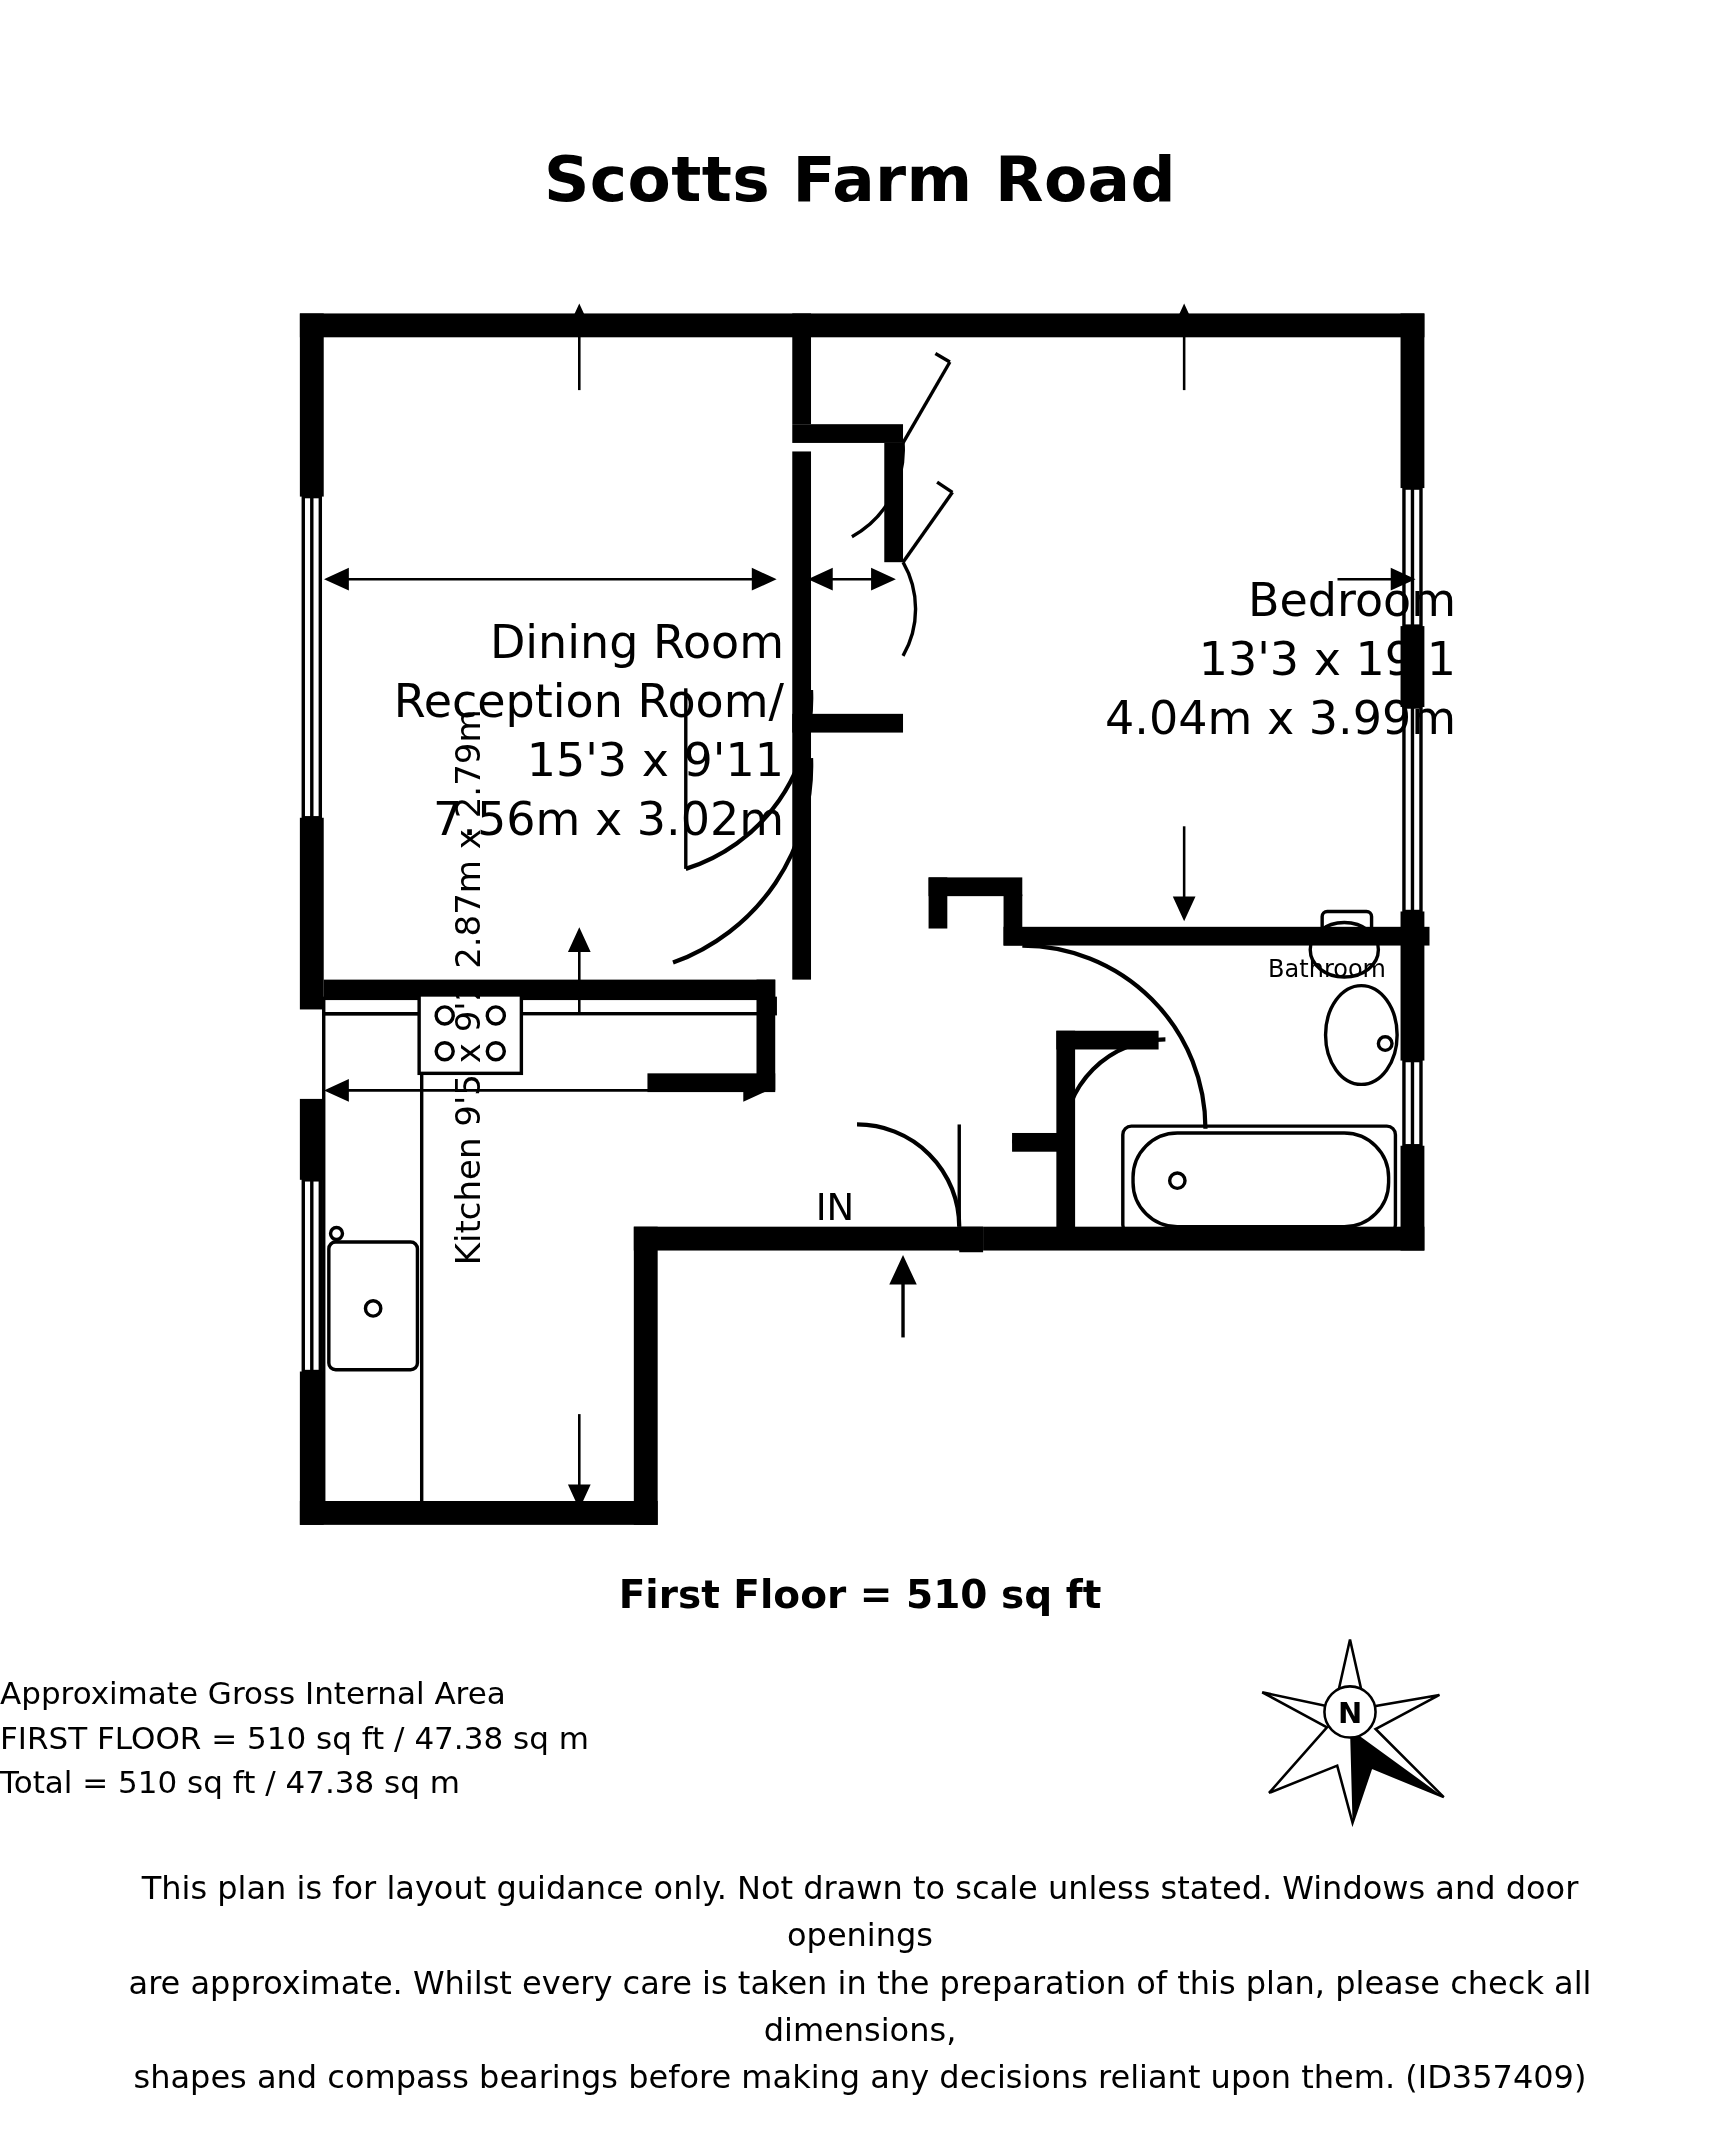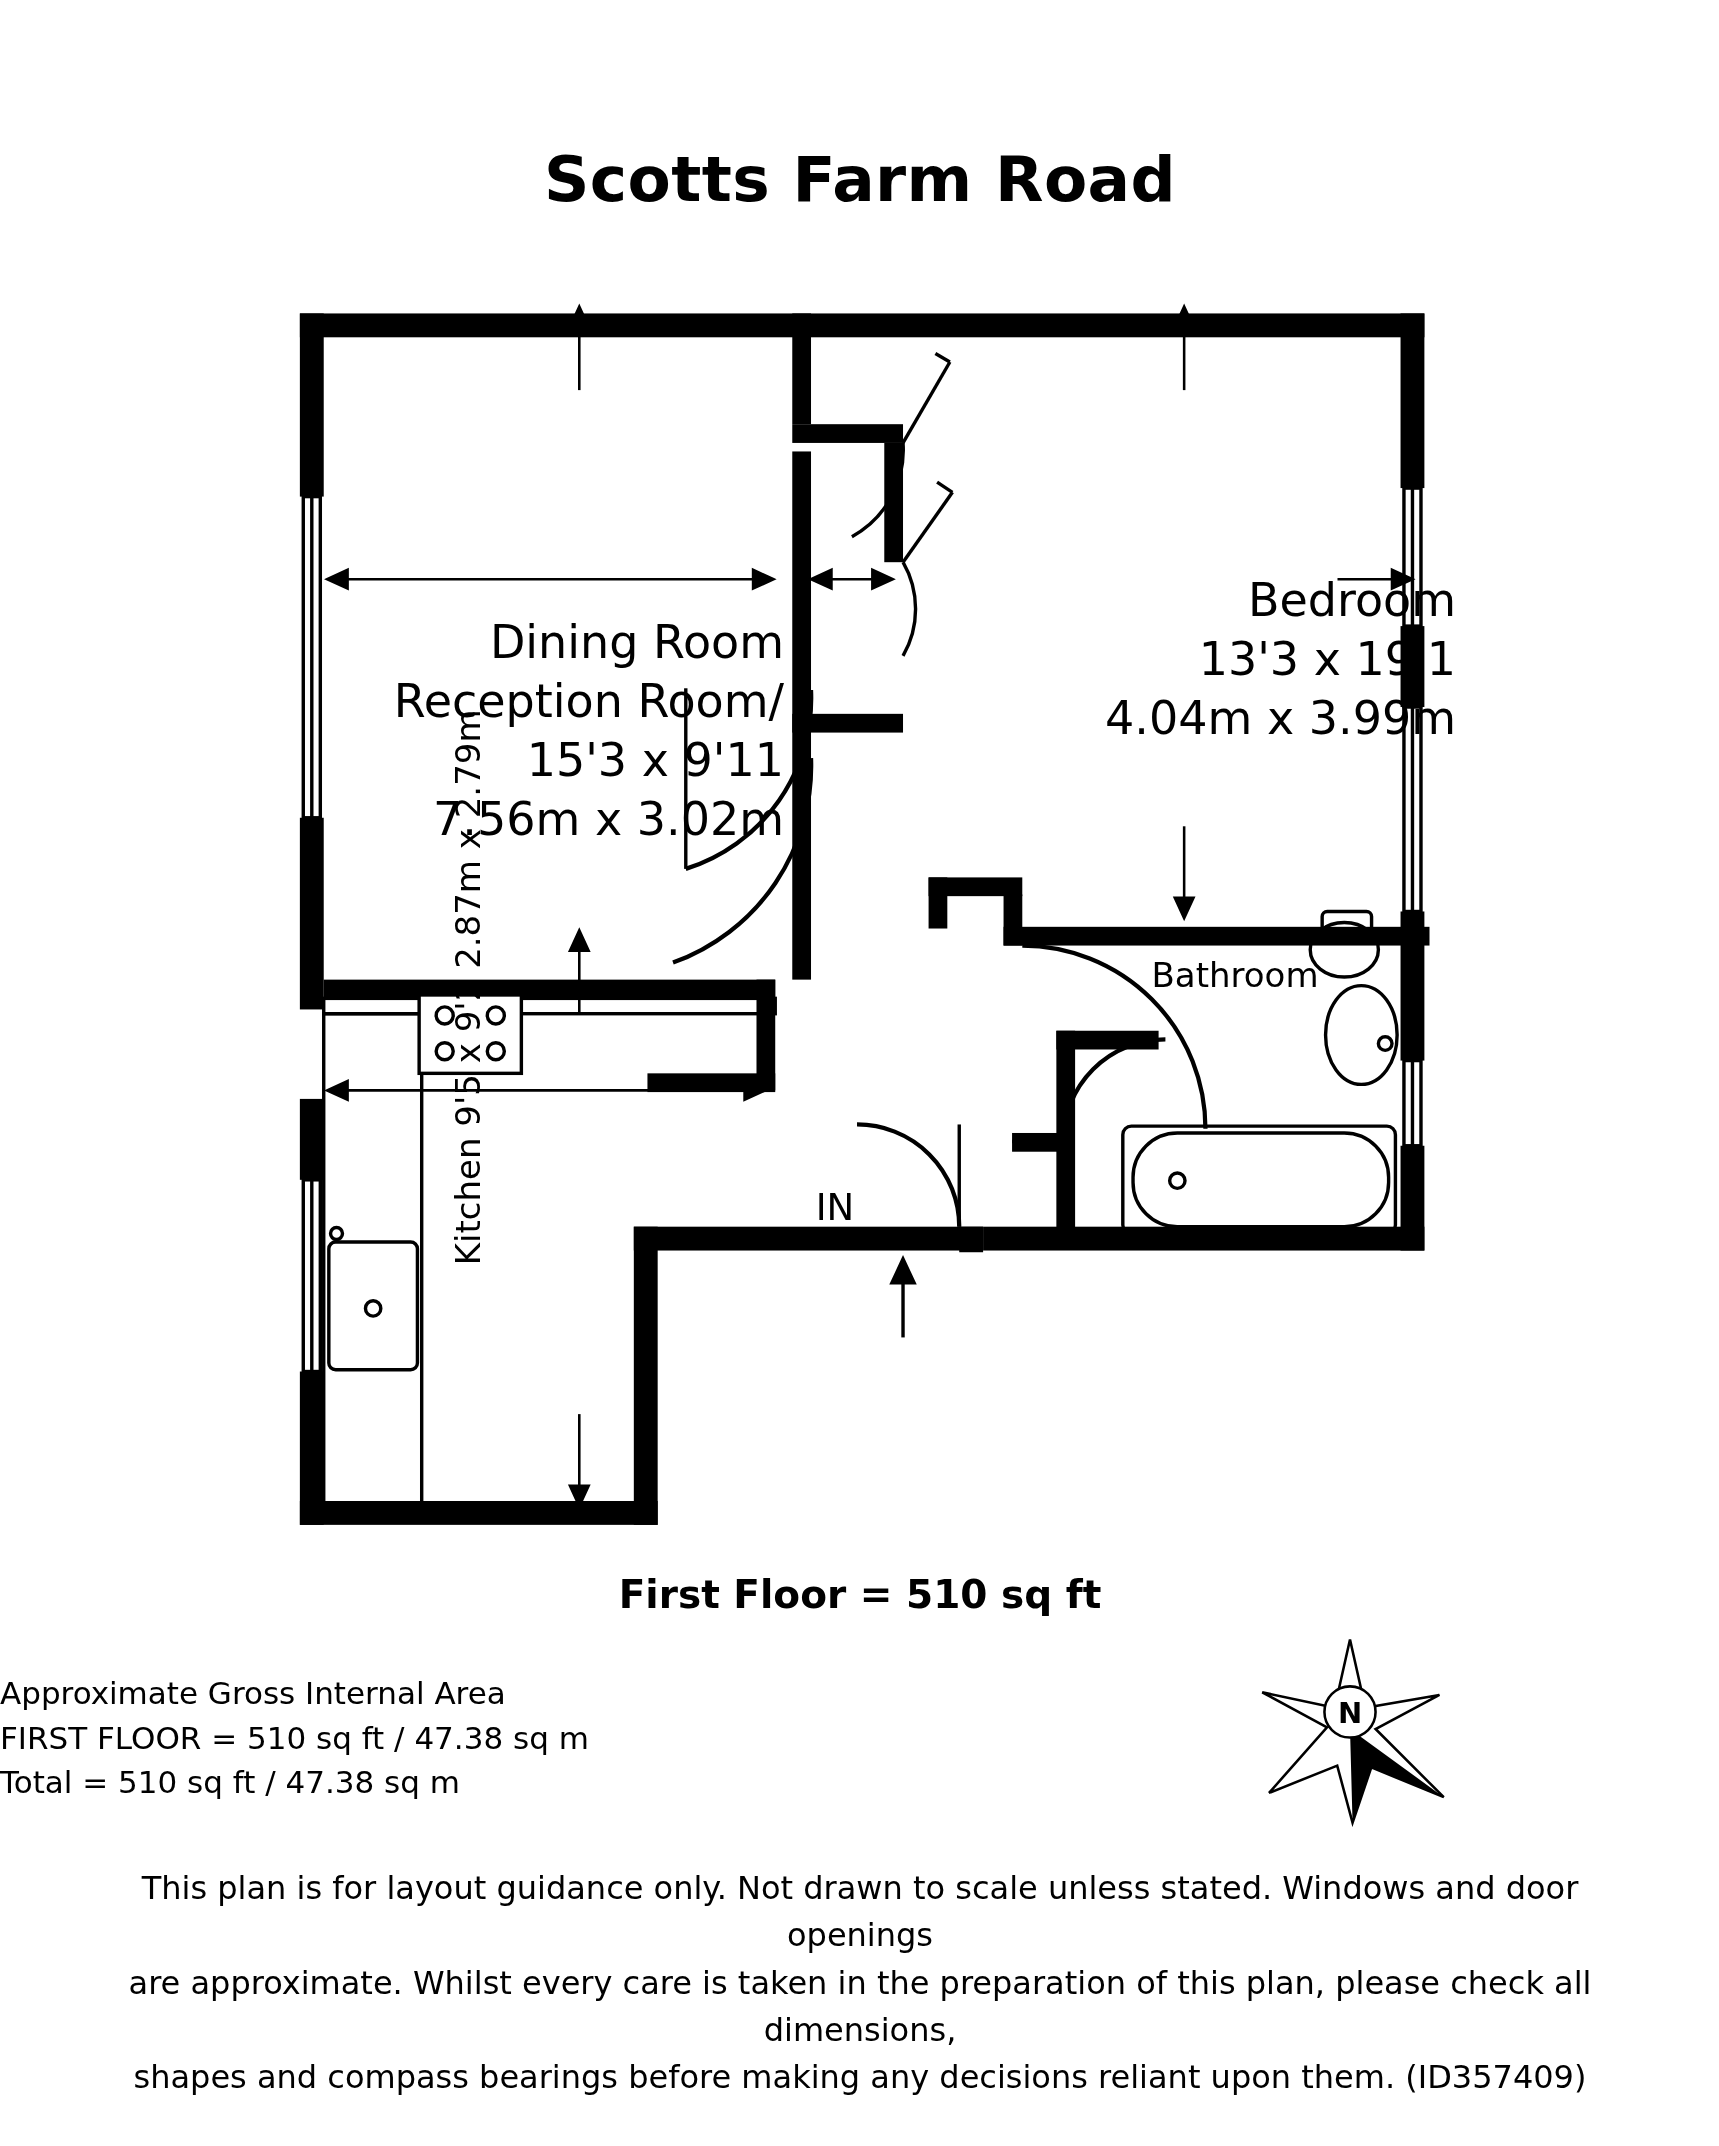--- a/index.html
+++ b/index.html
@@ -58,25 +58,25 @@
     left: 256px;
     top: 332px;
     width: 528px;
   }
   #label-bedroom {
     left: 928px;
     top: 290px;
     width: 528px;
   }
   #label-bathroom {
-    left: 1056px;
+    left: 1028px;
     top: 673px;
     width: 358px;
-    text-align: center;
-    font-size: 34px;
+    text-align: right;
+    font-size: 24px;
   }
   
   #label-kitchen {
     position: absolute;
     left: 366px;
     top: 664px;
     width: 341px;
     height: 341px;
   }
   #label-kitchen .rot {

